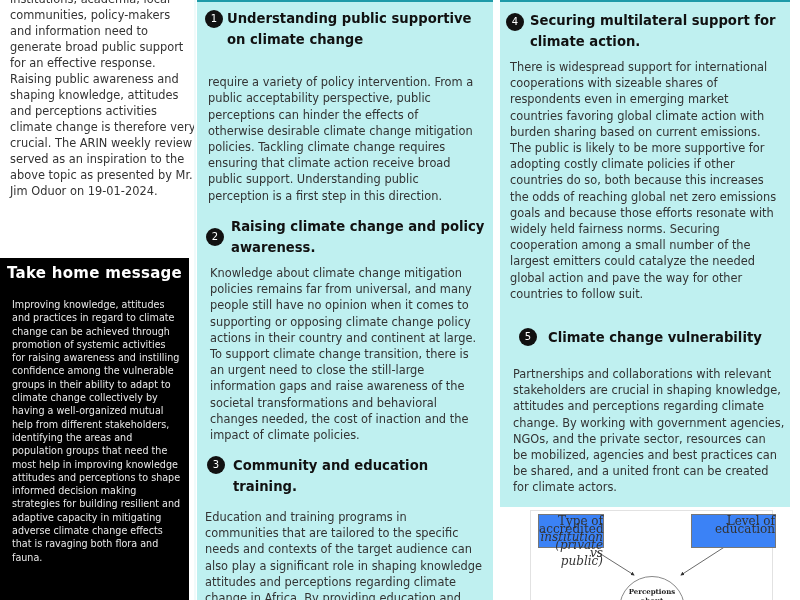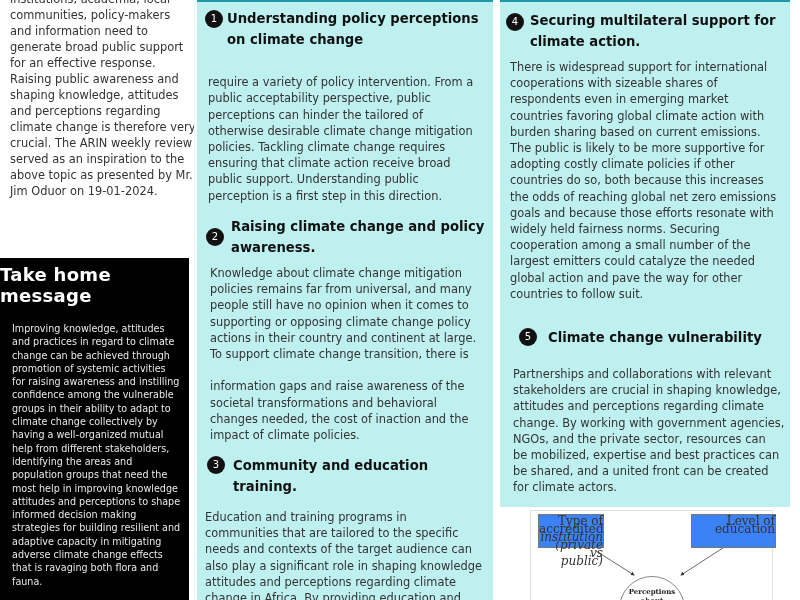--- a/index.html
+++ b/index.html
@@ -1,21 +1,21 @@
 <!DOCTYPE html>
 <html><head>
 <meta charset="utf-8">
 <style>
   html, body { margin:0; padding:0; }
   body { width:800px; height:600px; overflow:hidden; background:#ffffff; position:relative;
          font-family:"DejaVu Sans", sans-serif; color:#2b2b2b; }
   .col-left { position:absolute; left:0; top:0; width:192px; height:424px; }
   .intro { position:absolute; left:10px; top:-9px; width:190px; font-size:11.4px; line-height:16px; color:#333; }
   .take-home { position:absolute; left:0; top:258px; width:189px; height:342px; background:#000; color:#fff; }
-  .take-home h3 { margin:0; padding:6px 0 0 0; font-size:18px; font-weight:bold; letter-spacing:0.3px; }
+  .take-home h3 { margin:0; padding:6px 0 0 0; text-align:center; font-size:15px; font-weight:bold; letter-spacing:0.3px; }
   .take-home p { margin:16px 8px 0 12px; font-size:9.6px; line-height:13.3px; color:#e9e9e9; white-space:nowrap; }
   .divider-left { position:absolute; left:194px; top:0; width:2px; height:600px; background:#f0fafa; }
   .panel { position:absolute; background:#bff0f0; }
   .panel-mid { left:197px; top:0; width:296px; height:600px; border-top:2px solid #1e9aa8; }
   .panel-right { left:500px; top:0; width:290px; height:505px; border-top:2px solid #1e9aa8; }
   .strip { position:absolute; left:493px; top:0; width:7px; height:600px; background:#ffffff; }
   .strip-r { position:absolute; left:790px; top:0; width:10px; height:600px; background:#ffffff; }
   .sec { position:absolute; }
   .sec h4 { margin:0; font-size:13.2px; font-weight:bold; color:#111; line-height:21px; position:relative; padding-left:30px; }
   .num { position:absolute; left:8px; width:18px; height:18px; border-radius:50%; background:#111; color:#fff;
@@ -33,21 +33,21 @@
 
 <div class="col-left">
   <div class="intro">
     <div>institutions, academia, local</div>
     <div>communities, policy-makers</div>
     <div>and information need to</div>
     <div>generate broad public support</div>
     <div>for an effective response.</div>
     <div>Raising public awareness and</div>
     <div>shaping knowledge, attitudes</div>
-    <div>and perceptions regarding</div>
+    <div>and perceptions activities</div>
     <div>climate change is therefore very</div>
     <div>crucial. The ARIN weekly review</div>
     <div>served as an inspiration to the</div>
     <div>above topic as presented by Mr.</div>
     <div>Jim Oduor on 19-01-2024.</div>
   </div>
 
   <div class="take-home">
     <h3>Take  home  message</h3>
     <p>
@@ -75,28 +75,28 @@
   </div>
 </div>
 
 <div class="divider-left"></div>
 
 <div class="panel panel-mid">
 
   <div class="sec" style="left:0; top:6px; width:296px;">
     <h4>
       <span class="num" style="top:2px;">1</span>
-      <span>Understanding policy perceptions</span><br>
+      <span>Understanding public supportive</span><br>
       <span>on climate change</span>
     </h4>
     <p style="margin:8px 0 0 11px;">
       <br>
       <span>require a variety of policy intervention. From a</span><br>
       <span>public acceptability perspective, public</span><br>
-      <span>perceptions can hinder the tailored of</span><br>
+      <span>perceptions can hinder the effects of</span><br>
       <span>otherwise desirable climate change mitigation</span><br>
       <span>policies. Tackling climate change requires</span><br>
       <span>ensuring that climate action receive broad</span><br>
       <span>public support. Understanding public</span><br>
       <span>perception is a first step in this direction.</span>
     </p>
   </div>
 
   <div class="sec" style="left:0; top:214px; width:296px;">
     <h4 style="padding-left:34px;">
@@ -104,21 +104,21 @@
       <span>Raising climate change and policy</span><br>
       <span>awareness.</span>
     </h4>
     <p style="margin:7px 0 0 13px;">
       <span>Knowledge about climate change mitigation</span><br>
       <span>policies remains far from universal, and many</span><br>
       <span>people still have no opinion when it comes to</span><br>
       <span>supporting or opposing climate change policy</span><br>
       <span>actions in their country and continent at large.</span><br>
       <span>To support climate change transition, there is</span><br>
-      <br>
+      <span>an urgent need to close the still-large</span><br>
       <span>information gaps and raise awareness of the</span><br>
       <span>societal transformations and behavioral</span><br>
       <span>changes needed, the cost of inaction and the</span><br>
       <span>impact of climate policies.</span>
     </p>
   </div>
 
   <div class="sec" style="left:0; top:453px; width:296px;">
     <h4 style="padding-left:36px;">
       <span class="num" style="top:1px; left:10px;">3</span>
@@ -169,21 +169,21 @@
     <h4 style="padding-left:48px;">
       <span class="num" style="top:1px; left:19px;">5</span>
       <span>Climate change vulnerability</span>
     </h4>
     <p style="margin:18px 0 0 13px;">
       <span>Partnerships and collaborations with relevant</span><br>
       <span>stakeholders are crucial in shaping knowledge,</span><br>
       <span>attitudes and perceptions regarding climate</span><br>
       <span>change. By working with government agencies,</span><br>
       <span>NGOs, and the private sector, resources can</span><br>
-      <span>be mobilized, expertise and best practices can</span><br>
+      <span>be mobilized, agencies and best practices can</span><br>
       <span>be shared, and a united front can be created</span><br>
       <span>for climate actors.</span>
     </p>
   </div>
 </div>
 
 <div class="strip-r"></div>
 
 <div class="diagram">
   <svg class="arrows" width="241" height="90">

